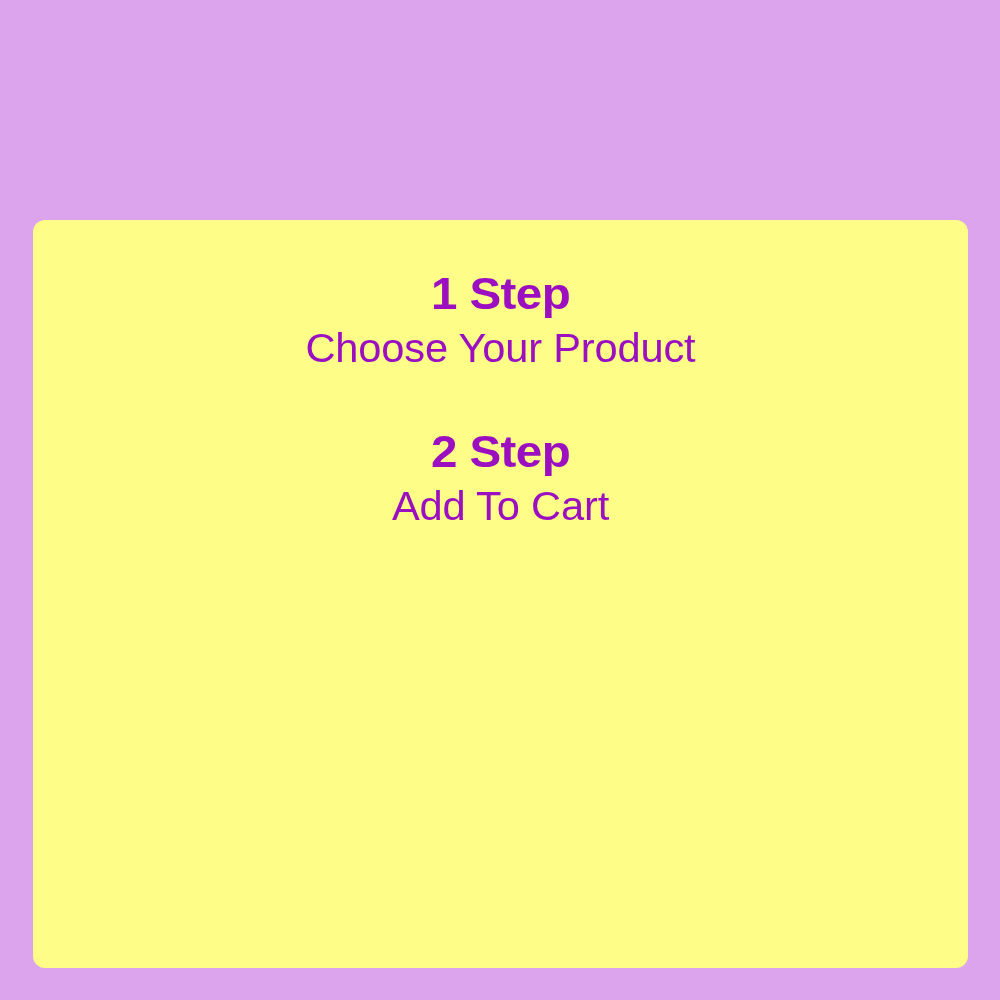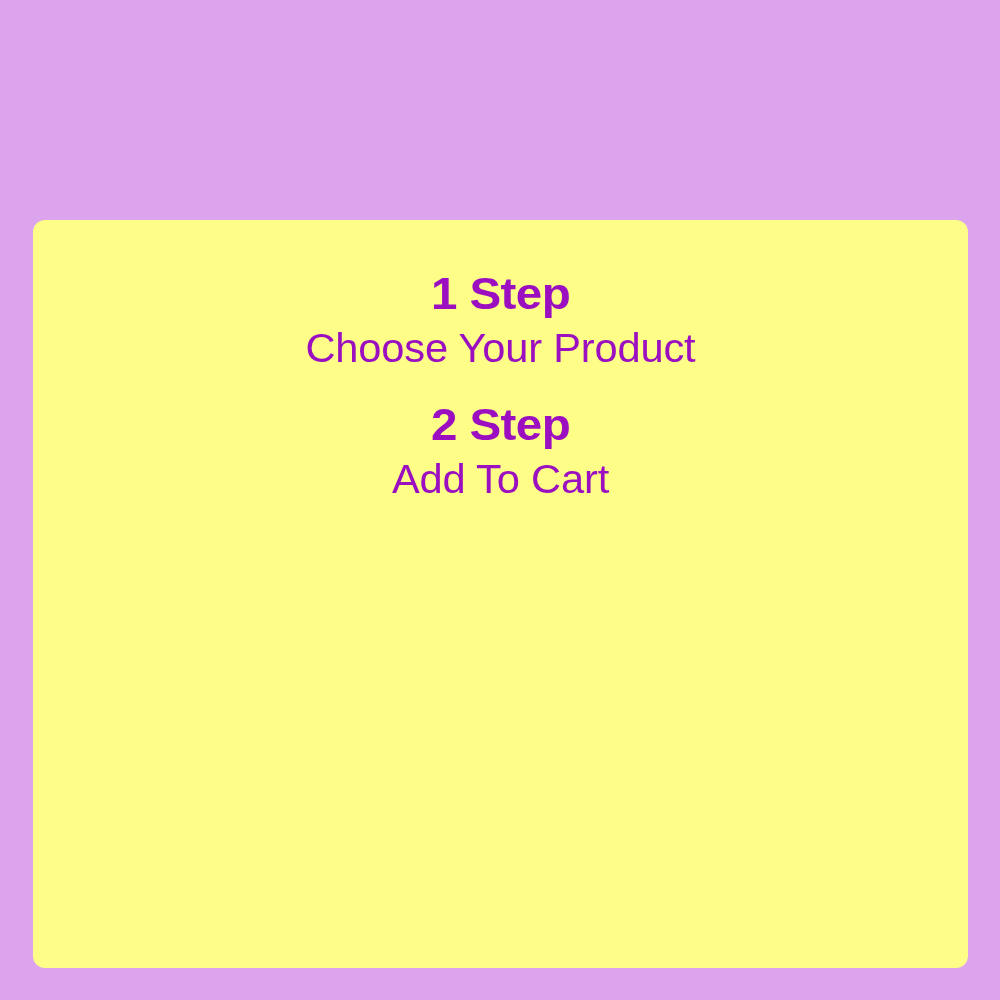--- a/index.html
+++ b/index.html
@@ -92,21 +92,21 @@
     align-items: center;
   }
 
   .step-item {
     width: 100%;
     text-align: center;
     user-select: none;
   }
 
   .step-item + .step-item {
-    margin-top: 34px;
+    margin-top: 61px;
   }
 
   .step-heading {
     display: block;
     color: #9b0fc1;
     font-family: "Liberation Sans Narrow", "Liberation Sans", sans-serif;
     font-weight: 700;
     font-stretch: condensed;
     font-size: 44px;
     line-height: 1.0;

